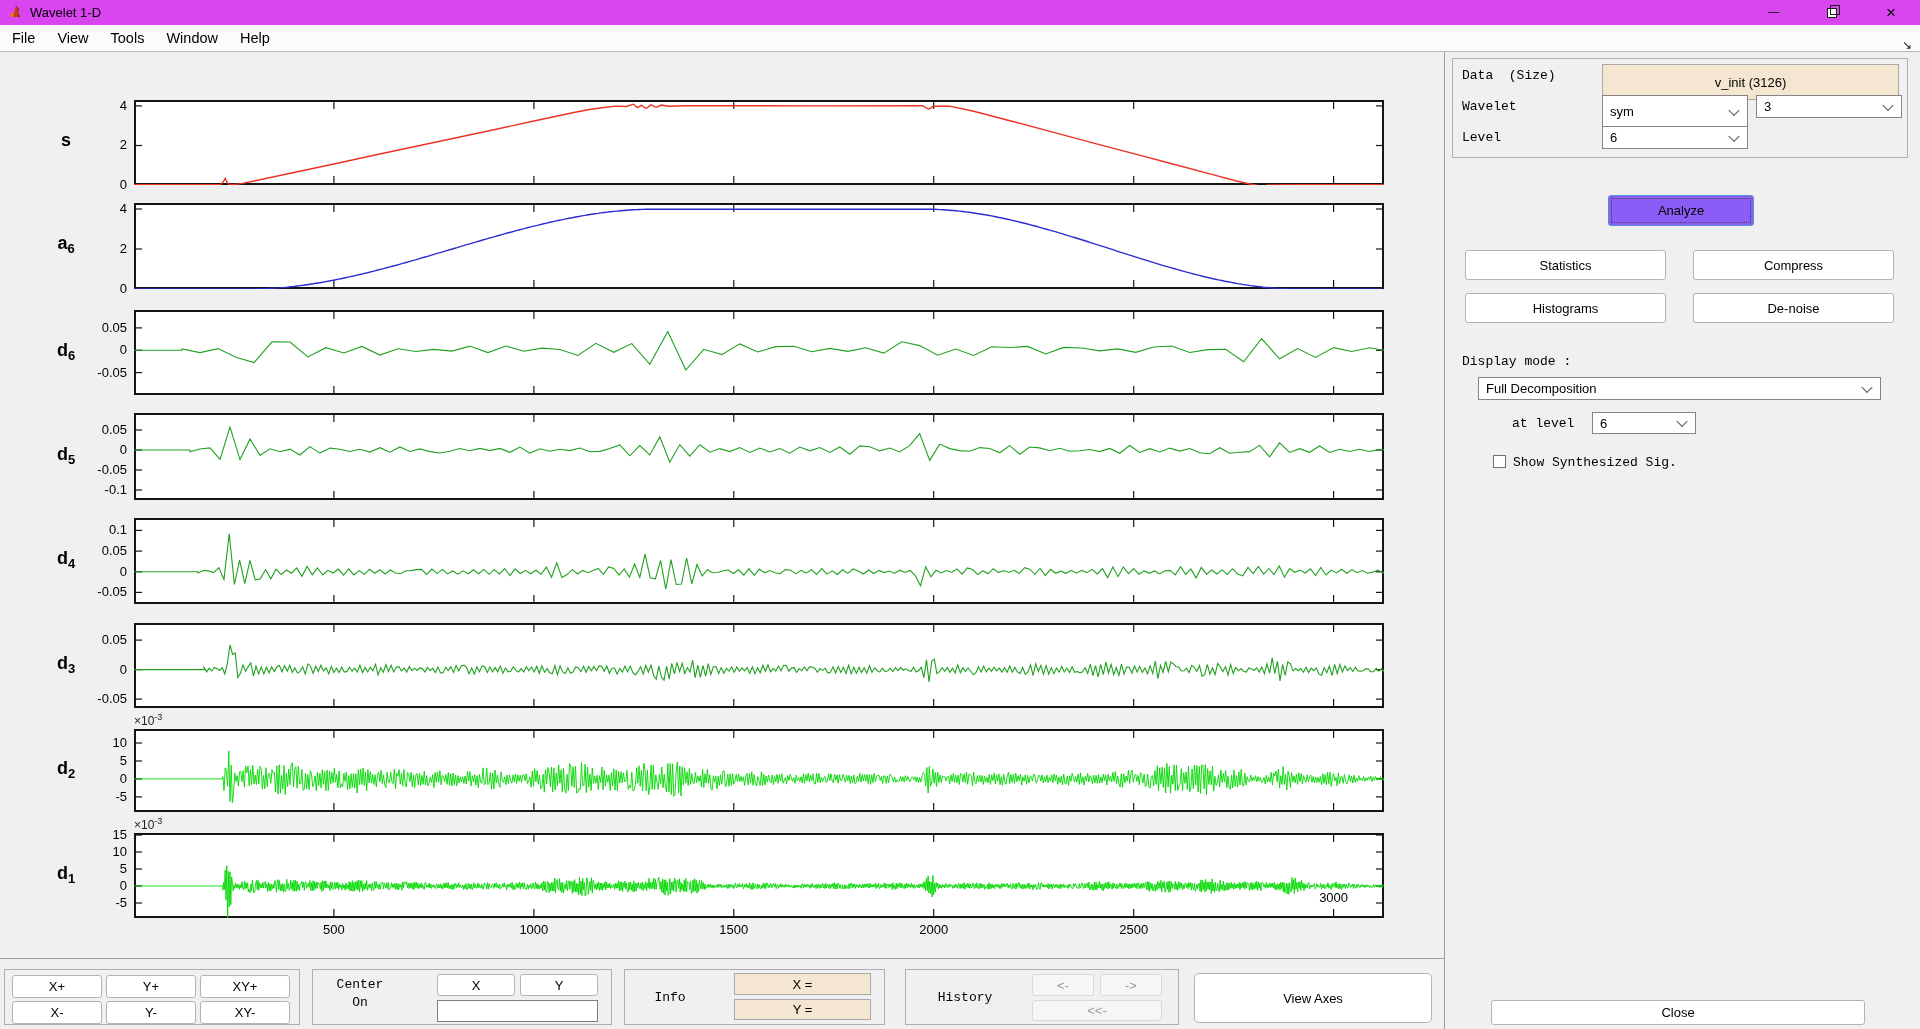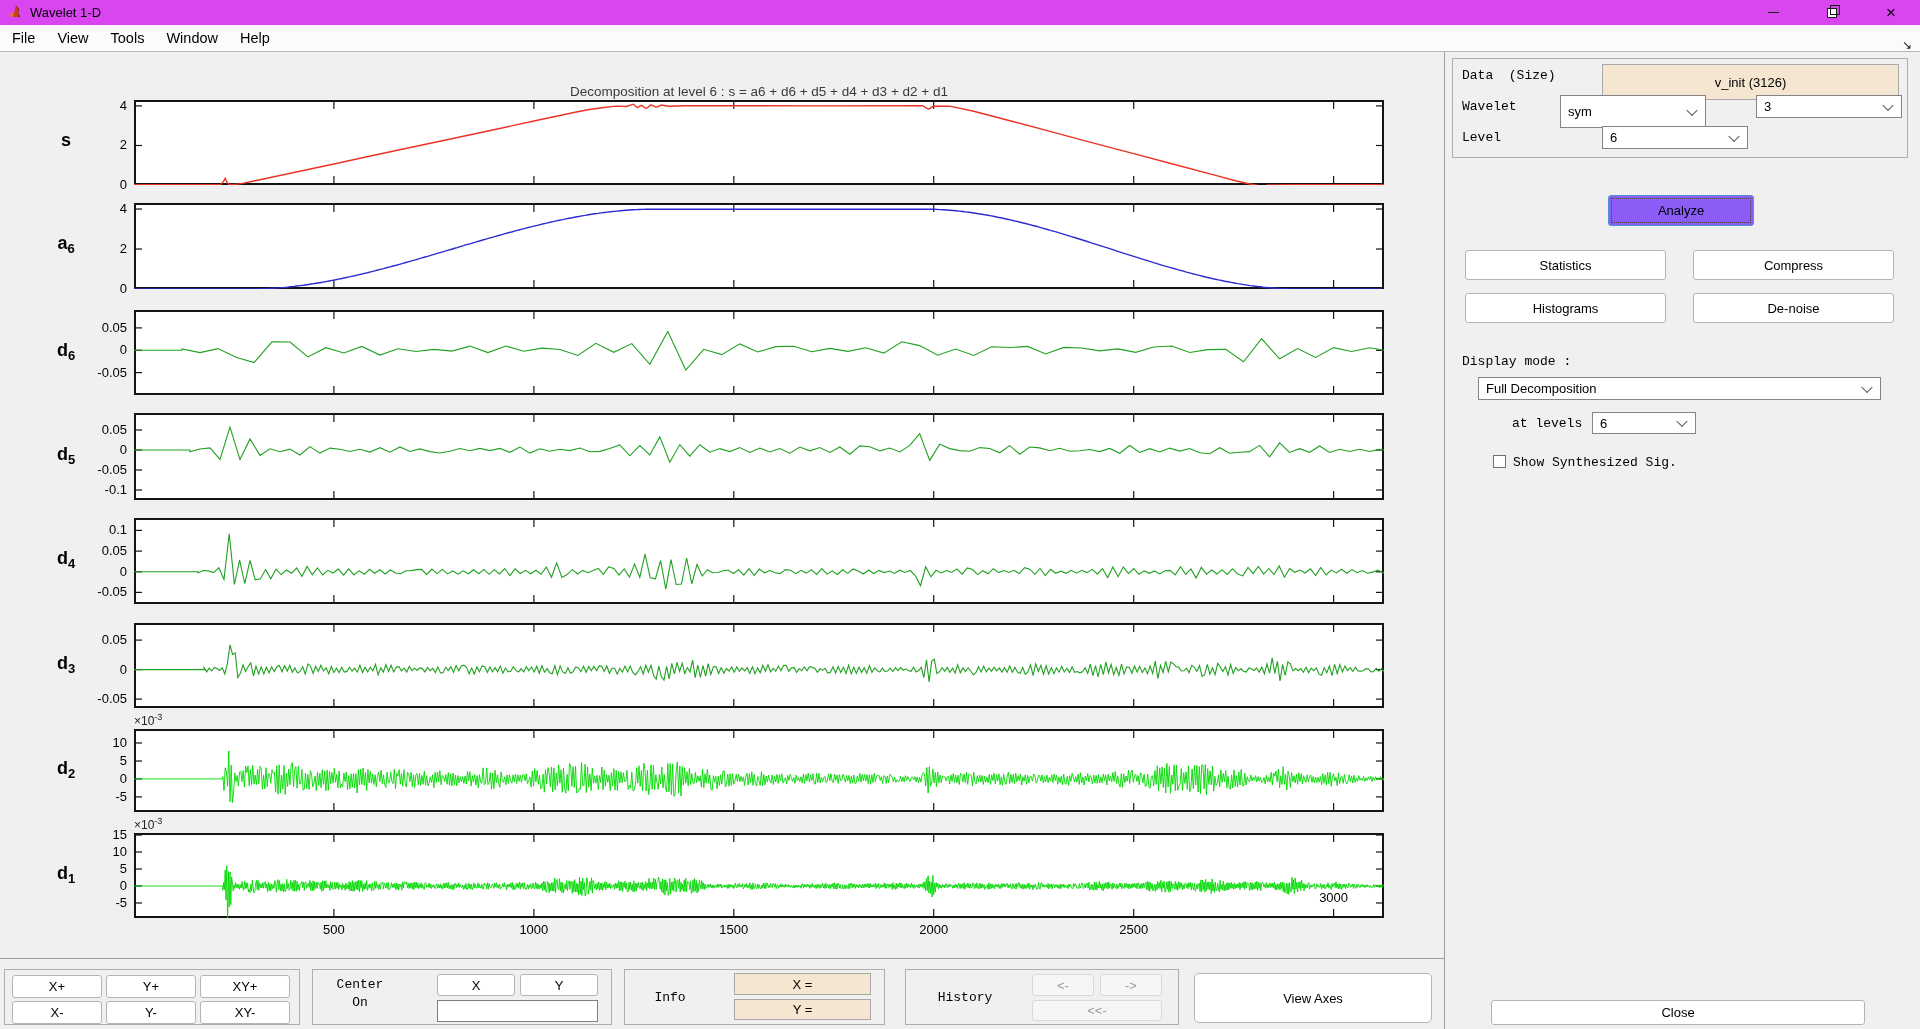--- a/index.html
+++ b/index.html
@@ -65,21 +65,20 @@
 <div class="abs" id="menubar">
   <span class="menu-item">File</span>
   <span class="menu-item">View</span>
   <span class="menu-item">Tools</span>
   <span class="menu-item">Window</span>
   <span class="menu-item">Help</span>
 </div>
 <span class="abs" id="dock-icon">↘</span>
 
 <div class="abs" id="plot-area" style="left:0;top:0;width:1920px;height:1029px">
-  <div class="abs" id="plot-title">Decomposition at level 6 : s = a6 + d6 + d5 + d4 + d3 + d2 + d1</div>
 <div class="abs" style="left: 134px; top: 100px; width: 1250px; height: 85px; background: rgb(255, 255, 255);">
       <svg width="1250" height="85">
         <rect x="1" y="1" width="1248" height="83" fill="none" stroke="#141414" stroke-width="2"></rect>
         <line x1="199.9" y1="1" x2="199.9" y2="9" stroke="#141414" stroke-width="1.2"></line>
         <line x1="199.9" y1="84" x2="199.9" y2="76" stroke="#141414" stroke-width="1.2"></line>
         <line x1="399.9" y1="1" x2="399.9" y2="9" stroke="#141414" stroke-width="1.2"></line>
         <line x1="399.9" y1="84" x2="399.9" y2="76" stroke="#141414" stroke-width="1.2"></line>
         <line x1="599.8" y1="1" x2="599.8" y2="9" stroke="#141414" stroke-width="1.2"></line>
         <line x1="599.8" y1="84" x2="599.8" y2="76" stroke="#141414" stroke-width="1.2"></line>
         <line x1="799.7" y1="1" x2="799.7" y2="9" stroke="#141414" stroke-width="1.2"></line>
@@ -350,21 +349,21 @@
 <div class="abs btn btn-disabled" style="left:1032px;top:974px;width:62px;height:22px">&lt;-</div>
 <div class="abs btn btn-disabled" style="left:1100px;top:974px;width:62px;height:22px">-&gt;</div>
 <div class="abs btn btn-disabled" style="left:1032px;top:1000px;width:130px;height:21px">&lt;&lt;-</div>
 
 <div class="abs btn" style="left:1194px;top:973px;width:238px;height:50px;border-radius:5px">View Axes</div>
 
 <div class="abs grp" style="left:1452px;top:58px;width:456px;height:100px"></div>
 <div class="abs lbl" style="left:1462px;top:68px">Data  (Size)</div>
 <div class="abs beige" style="left:1602px;top:64px;width:297px;height:36px">v_init  (3126)</div>
 <div class="abs lbl" style="left:1462px;top:99px">Wavelet</div>
-<div class="abs dd" style="left:1560px;top:95px;width:146px;height:33px">
+<div class="abs dd" style="left:1602px;top:95px;width:146px;height:33px">
   <span>sym</span>
   <span class="chev"></span>
 </div>
 <div class="abs dd" style="left:1756px;top:95px;width:146px;height:23px">
   <span>3</span>
   <span class="chev"></span>
 </div>
 <div class="abs lbl" style="left:1462px;top:130px">Level</div>
 <div class="abs dd" style="left:1602px;top:126px;width:146px;height:23px">
   <span>6</span>
@@ -375,21 +374,21 @@
 <div class="abs btn" style="left:1465px;top:250px;width:201px;height:30px">Statistics</div>
 <div class="abs btn" style="left:1693px;top:250px;width:201px;height:30px">Compress</div>
 <div class="abs btn" style="left:1465px;top:293px;width:201px;height:30px">Histograms</div>
 <div class="abs btn" style="left:1693px;top:293px;width:201px;height:30px">De-noise</div>
 
 <div class="abs lbl" style="left:1462px;top:354px">Display mode :</div>
 <div class="abs dd" style="left:1478px;top:377px;width:403px;height:23px">
   <span>Full Decomposition</span>
   <span class="chev"></span>
 </div>
-<div class="abs lbl" style="left:1512px;top:416px">at levels</div>
+<div class="abs lbl" style="left:1512px;top:416px">at level</div>
 <div class="abs dd" style="left:1592px;top:412px;width:104px;height:22px">
   <span>6</span>
   <span class="chev"></span>
 </div>
 <div class="abs checkbox" style="left:1493px;top:455px"></div>
 <div class="abs lbl" style="left:1513px;top:455px">Show Synthesized Sig.</div>
 
 <div class="abs btn" style="left:1491px;top:1000px;width:374px;height:25px">Close</div>
 
 </body></html>

